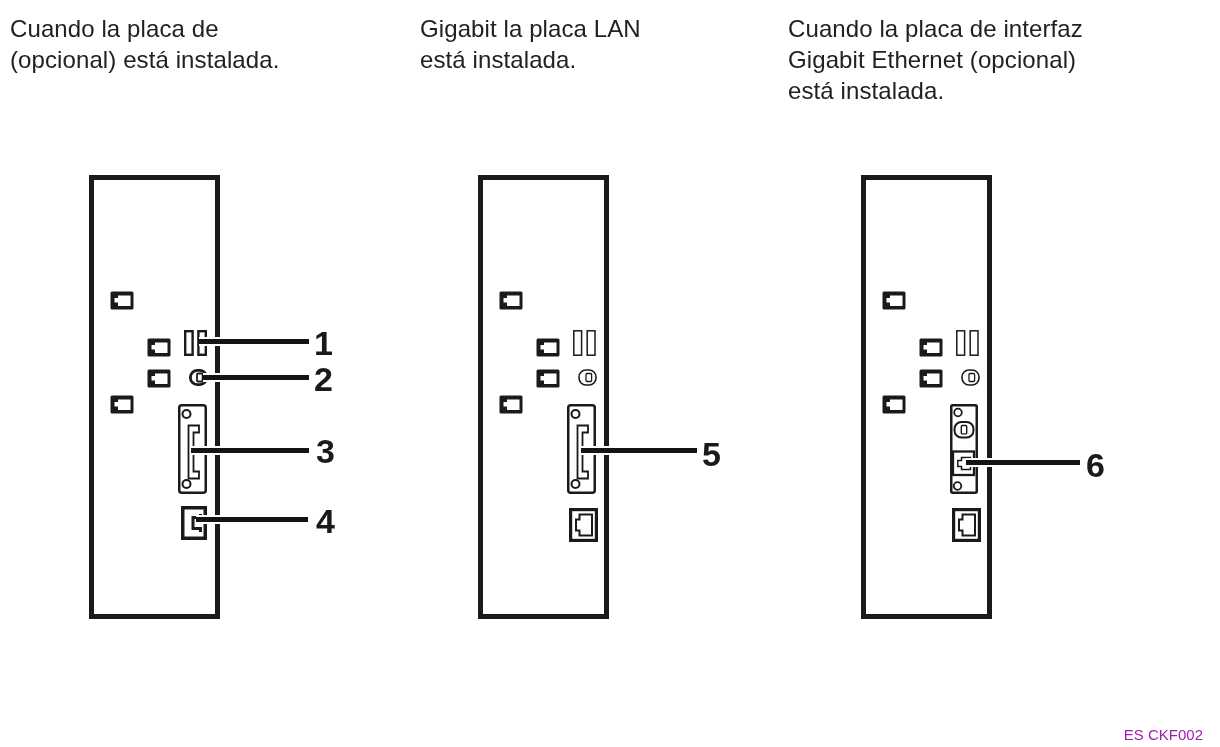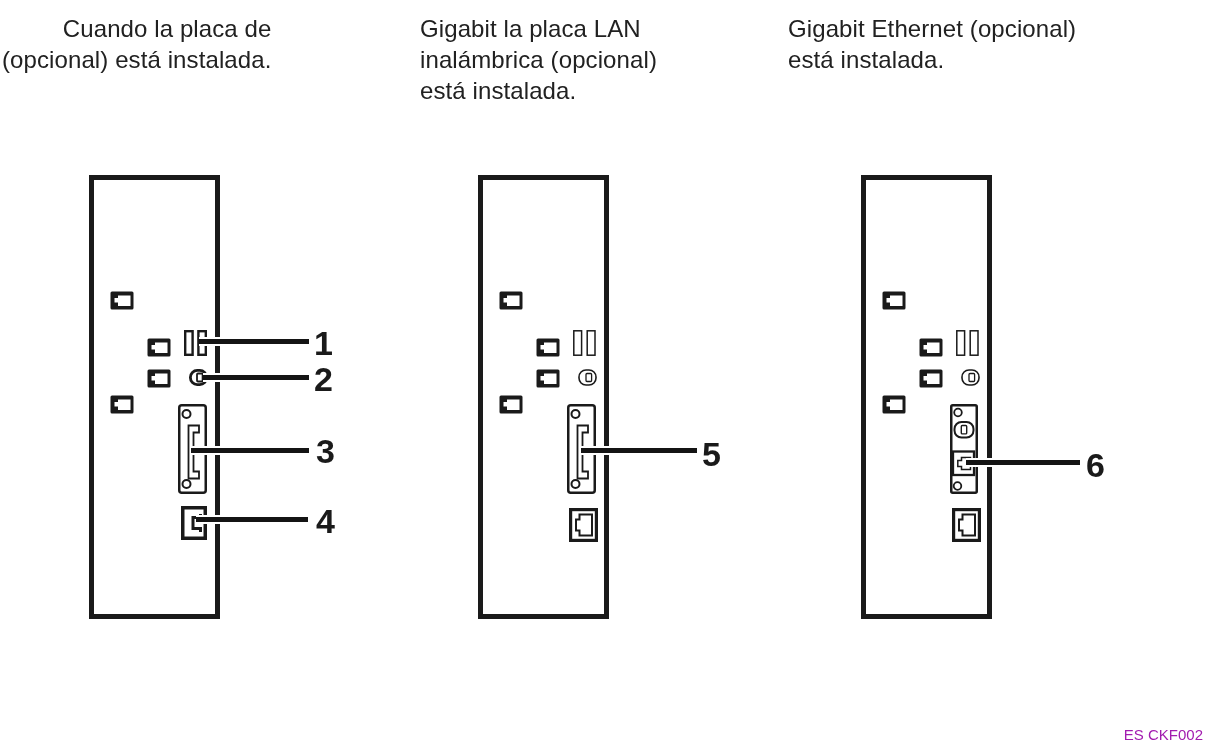--- a/index.html
+++ b/index.html
@@ -4,21 +4,21 @@
 <style>
   html,body{margin:0;padding:0;background:#fff;}
   .stage{
     position:relative;width:1220px;height:747px;background:#ffffff;
     font-family:"Liberation Sans", sans-serif;overflow:hidden;
   }
   .caption{
     position:absolute;top:13px;font-size:24px;line-height:31px;
     color:#212121;letter-spacing:0.1px;white-space:nowrap;
   }
-  .cap1{left:2px;text-align:right;} .cap2{left:420px;} .cap3{left:788px;}
+  .cap1{left:10px;} .cap2{left:420px;} .cap3{left:788px;}
   .panel{
     position:absolute;top:175px;width:131px;height:444px;
     border:5px solid #1a1a1a;box-sizing:border-box;background:#fff;z-index:1;
   }
   .p1{left:89px;} .p2{left:478px;} .p3{left:861px;}
   .glyph{position:absolute;z-index:2;}
   
   .jack-tl{left:16px;top:111px;}
   .jack-mid{left:53px;top:158px;}
   .jack-low{left:53px;top:189px;}
@@ -53,24 +53,24 @@
 <body>
 
 <div class="stage">
 
   <div class="caption cap1">
     <div>Cuando la placa de</div>
     <div>(opcional) está instalada.</div>
   </div>
   <div class="caption cap2">
     <div>Gigabit la placa LAN</div>
-    <div>inalámbrica (opcional)</div>
     <div>está instalada.</div>
   </div>
   <div class="caption cap3">
+    <div>Cuando la placa de interfaz</div>
     <div>Gigabit Ethernet (opcional)</div>
     <div>está instalada.</div>
   </div>
 
   <div class="panel p1">
     <svg class="glyph jack-tl" width="24" height="19" viewBox="0 0 24 19">
       <rect x="0.5" y="0.5" width="23" height="18" rx="1.5" fill="#1a1a1a"></rect>
       <path d="M8 4.5 H20.5 V15 H8 V11.5 H4.5 V7 H8 Z" fill="#ffffff"></path>
     </svg>
     <svg class="glyph jack-mid" width="24" height="19" viewBox="0 0 24 19">

